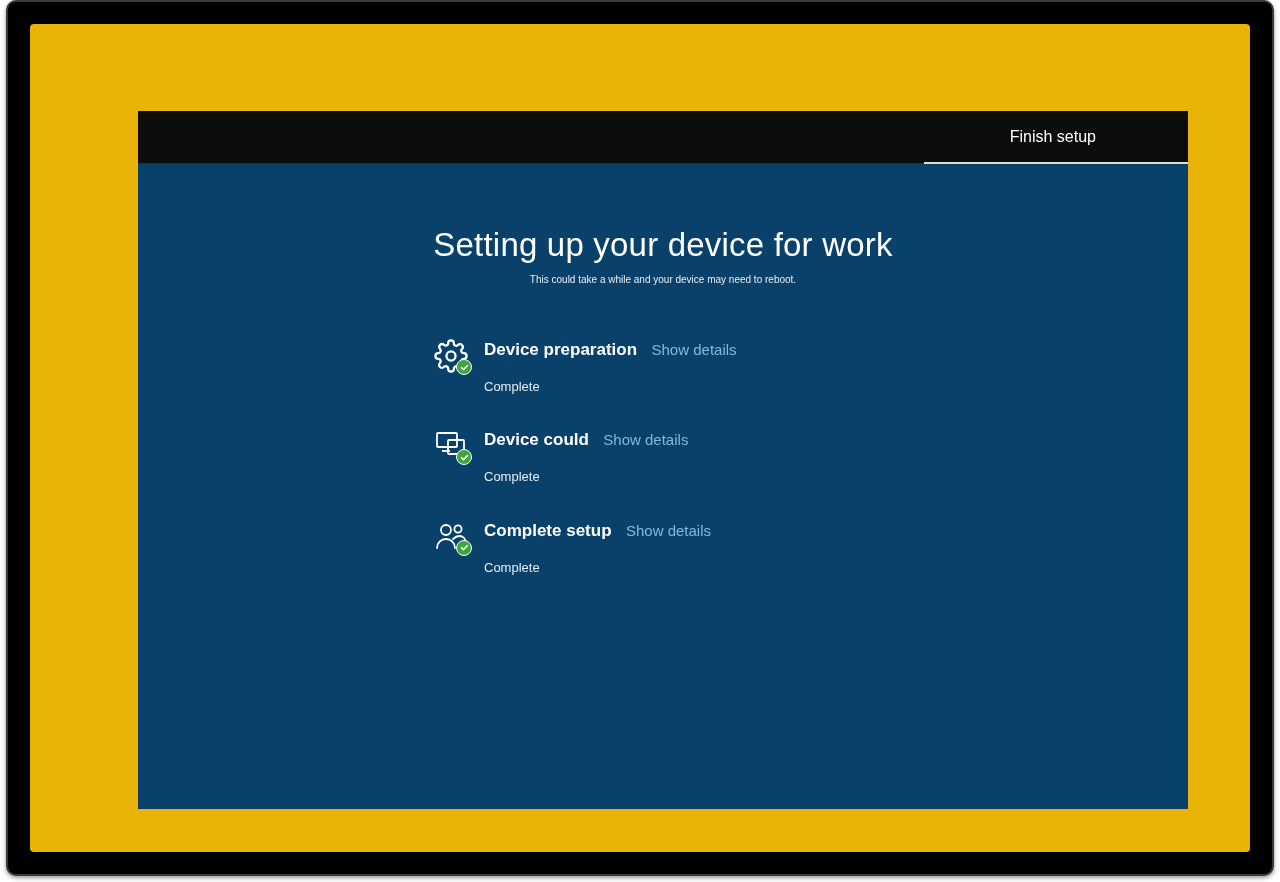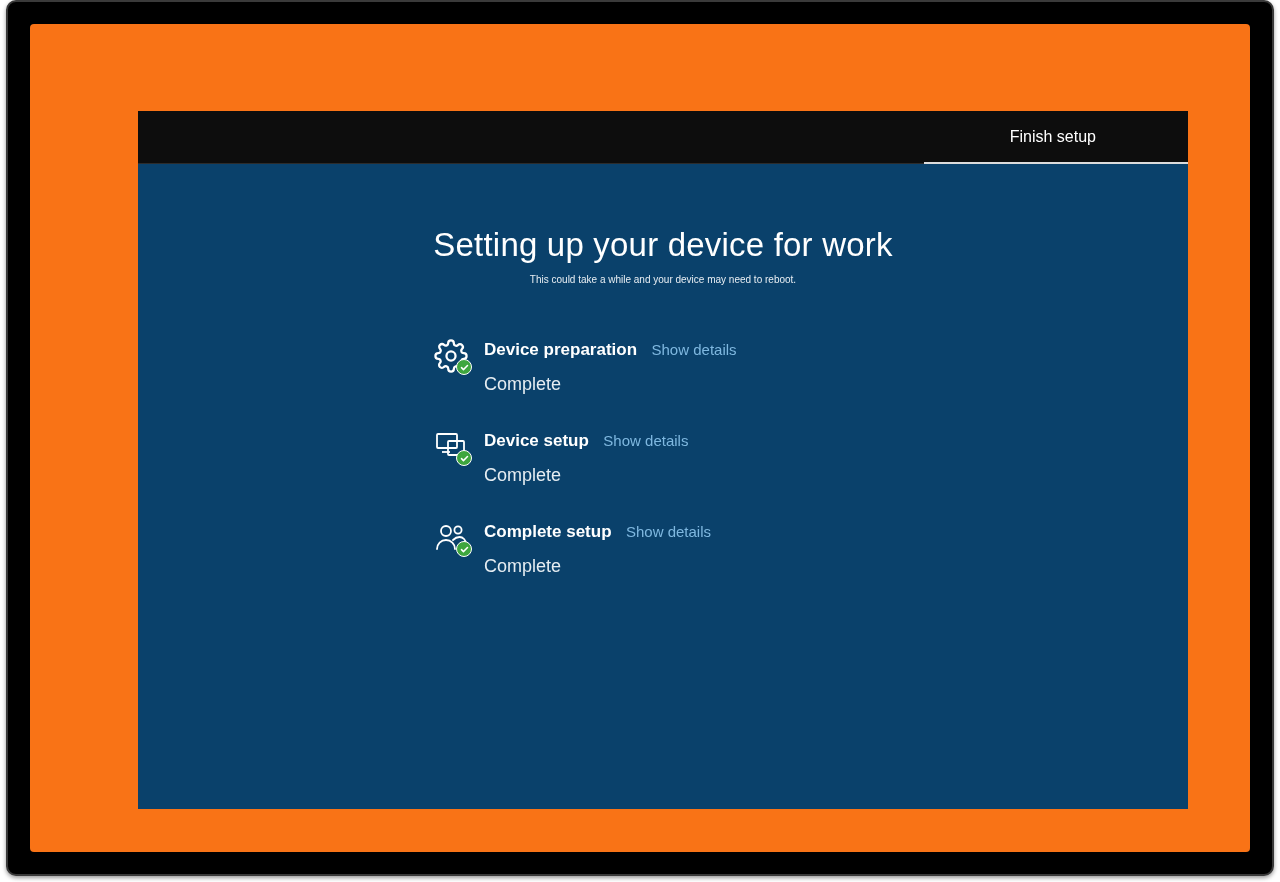--- a/index.html
+++ b/index.html
@@ -24,21 +24,21 @@
     border-radius: 10px;
     box-shadow: 0 2px 4px rgba(0,0,0,.4);
     box-sizing: border-box;
   }
   .tablet-inner {
     position: absolute;
     left: 22px;
     top: 22px;
     right: 22px;
     bottom: 22px;
-    background: #f97316;
+    background: #eab308;
     border-radius: 4px;
   }
   .camera {
     position: absolute;
     top: 31px;
     left: 50%;
     transform: translateX(-50%);
     width: 14px;
     height: 14px;
     border-radius: 50%;
@@ -160,24 +160,24 @@
   }
   .step-link {
     font-size: 15px;
     font-weight: 400;
     color: #7fb8e0;
     margin-left: 10px;
     cursor: pointer;
     display: inline;
   }
   .step-status {
-    font-size: 18px;
+    font-size: 13px;
     font-weight: 400;
     color: #e6edf2;
-    margin-top: 10px;
+    margin-top: 16px;
   }
 </style>
 </head>
 <body>
 
 <div class="tablet-frame">
   <div class="camera"></div>
   <div class="sensor"></div>
   <div class="tablet-inner">
 
@@ -224,21 +224,21 @@
                 <line x1="8" y1="22" x2="16" y2="22"></line>
               </svg>
               <div class="check-badge">
                 <svg viewBox="0 0 12 12">
                     <path d="M2 6.2 L4.6 8.8 L10 3.4" fill="none" stroke="#fff" stroke-width="2" stroke-linecap="round" stroke-linejoin="round"></path>
                   </svg>
               </div>
             </div>
             <div class="step-text">
               <div>
-                <span class="step-title">Device setup</span>
+                <span class="step-title">Device could</span>
                 <span class="step-link">Show details</span>
               </div>
               <div class="step-status">Complete</div>
             </div>
           </div>
 
           <div class="step">
             <div class="step-icon">
               <svg width="34" height="32" viewBox="0 0 34 32" fill="none" stroke="#ffffff" stroke-width="1.8" stroke-linecap="round" stroke-linejoin="round">
                 <circle cx="12" cy="10" r="5"></circle>

